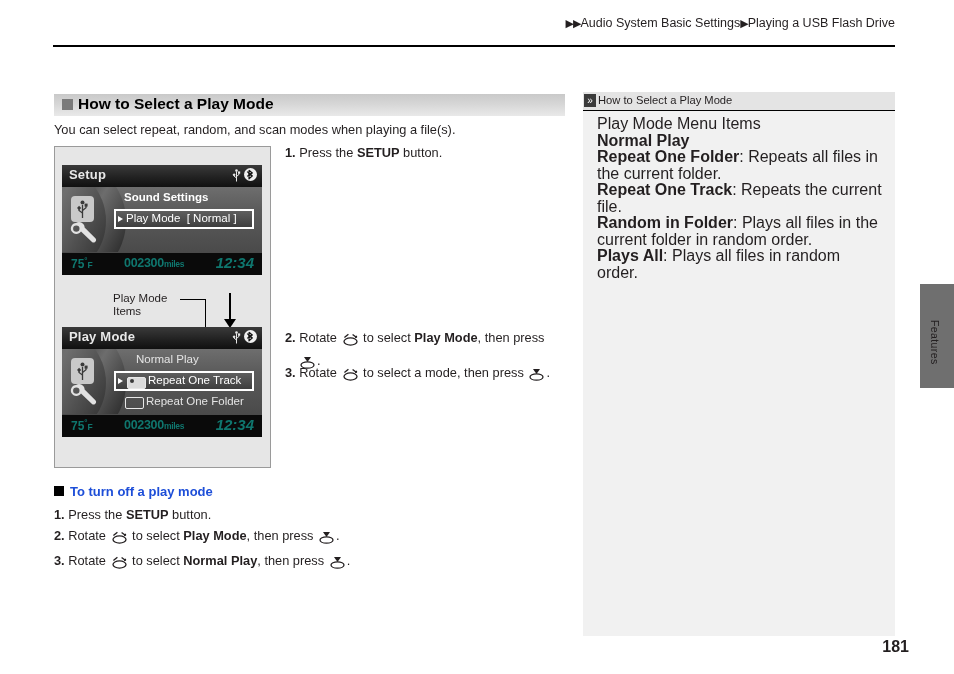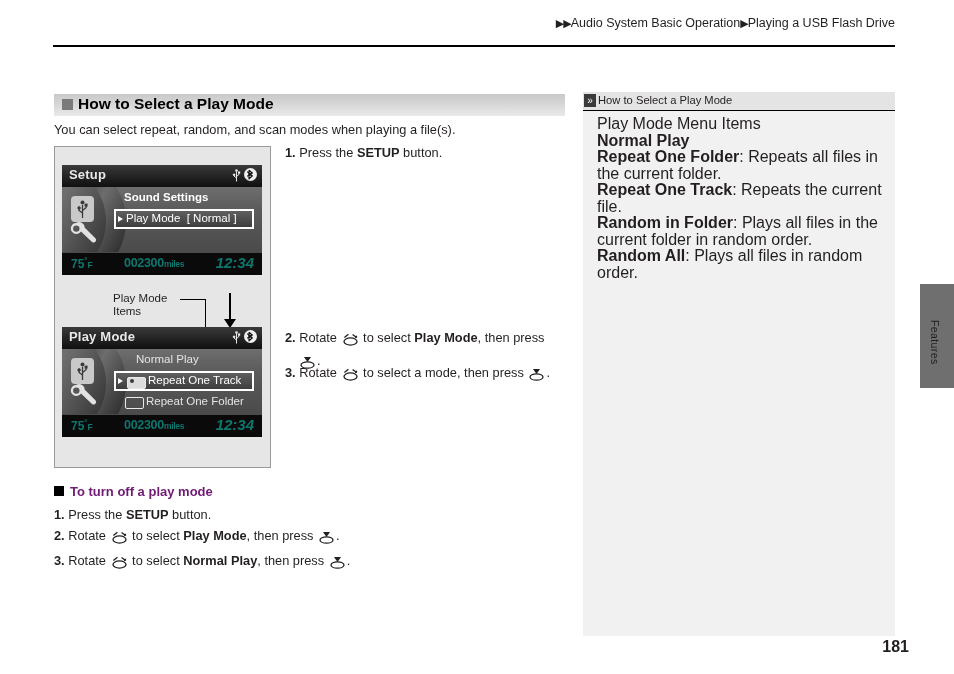--- a/index.html
+++ b/index.html
@@ -145,21 +145,21 @@
   .s1{left:285px;top:143px;}
   .s2{left:285px;top:328px;width:290px;}
   .s3{left:285px;top:363px;width:290px;}
   .num{font-weight:bold;}
 
   .knob-r{display:inline-block;vertical-align:-4px;margin:0 1px;}
   .knob-p{display:inline-block;vertical-align:-4px;margin:0 1px;}
 
   
   .sub{
-    position:absolute;left:54px;top:484px;font-size:13px;font-weight:bold;color:#701a75;
+    position:absolute;left:54px;top:484px;font-size:13px;font-weight:bold;color:#1d4ed8;
   }
   .sub .sq{display:inline-block;width:10px;height:10px;background:#000;margin-right:6px;}
   .off-list{position:absolute;left:54px;top:504px;width:420px;}
   .off-item{font-size:12.8px;line-height:21px;color:#231f20;}
   .off-item b{font-weight:bold;}
 
   
   .side{
     position:absolute;left:583px;top:92px;width:312px;height:544px;
     background:#f1f1f1;
@@ -190,21 +190,21 @@
   .pageno{
     position:absolute;right:45px;top:638px;font-size:16px;font-weight:bold;color:#231f20;
   }
 </style>
 </head>
 <body>
 
 <div class="page">
 
   <div class="breadcrumb">
-    <span class="bc-arrow">▶▶</span><span class="bc-txt">Audio System Basic Operation</span><span class="bc-arrow">▶</span><span class="bc-txt">Playing a USB Flash Drive</span>
+    <span class="bc-arrow">▶▶</span><span class="bc-txt">Audio System Basic Settings</span><span class="bc-arrow">▶</span><span class="bc-txt">Playing a USB Flash Drive</span>
   </div>
   <div class="top-rule"></div>
 
   <div class="h-band">
     <span class="sq"></span>
     <span class="htxt">How to Select a Play Mode</span>
   </div>
 
   <div class="intro">You can select repeat, random, and scan modes when playing a file(s).</div>
 
@@ -426,21 +426,21 @@
     <div class="side-head">
       <span class="gg">»</span>
       <span class="ht">How to Select a Play Mode</span>
     </div>
     <div class="side-body">
       <div class="sb-line">Play Mode Menu Items</div>
       <div class="sb-line"><b>Normal Play</b><span></span></div>
       <div class="sb-line"><b>Repeat One Folder</b><span>: Repeats all files in the current folder.</span></div>
       <div class="sb-line"><b>Repeat One Track</b><span>: Repeats the current file.</span></div>
       <div class="sb-line"><b>Random in Folder</b><span>: Plays all files in the current folder in random order.</span></div>
-      <div class="sb-line"><b>Random All</b><span>: Plays all files in random order.</span></div>
+      <div class="sb-line"><b>Plays All</b><span>: Plays all files in random order.</span></div>
     </div>
   </div>
 
   <div class="tab"></div>
   <div class="tab-lab">Features</div>
 
   <div class="pageno">181</div>
 </div>
 
 </body></html>

